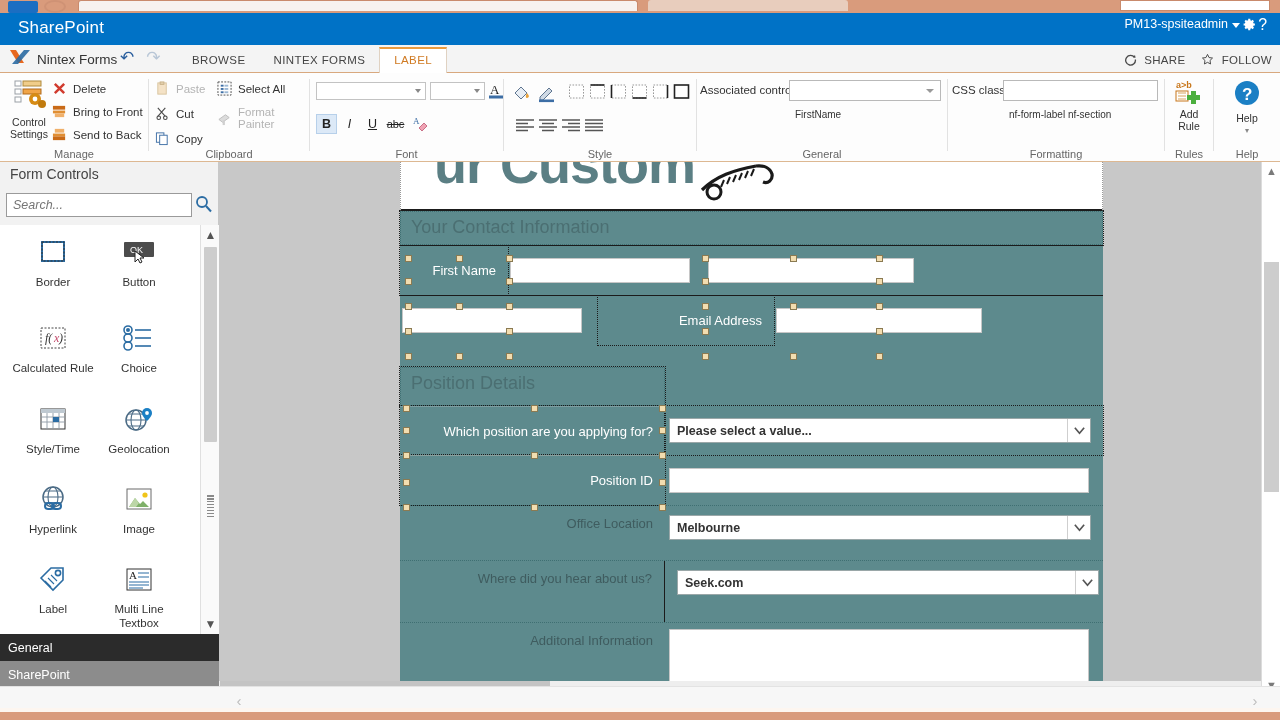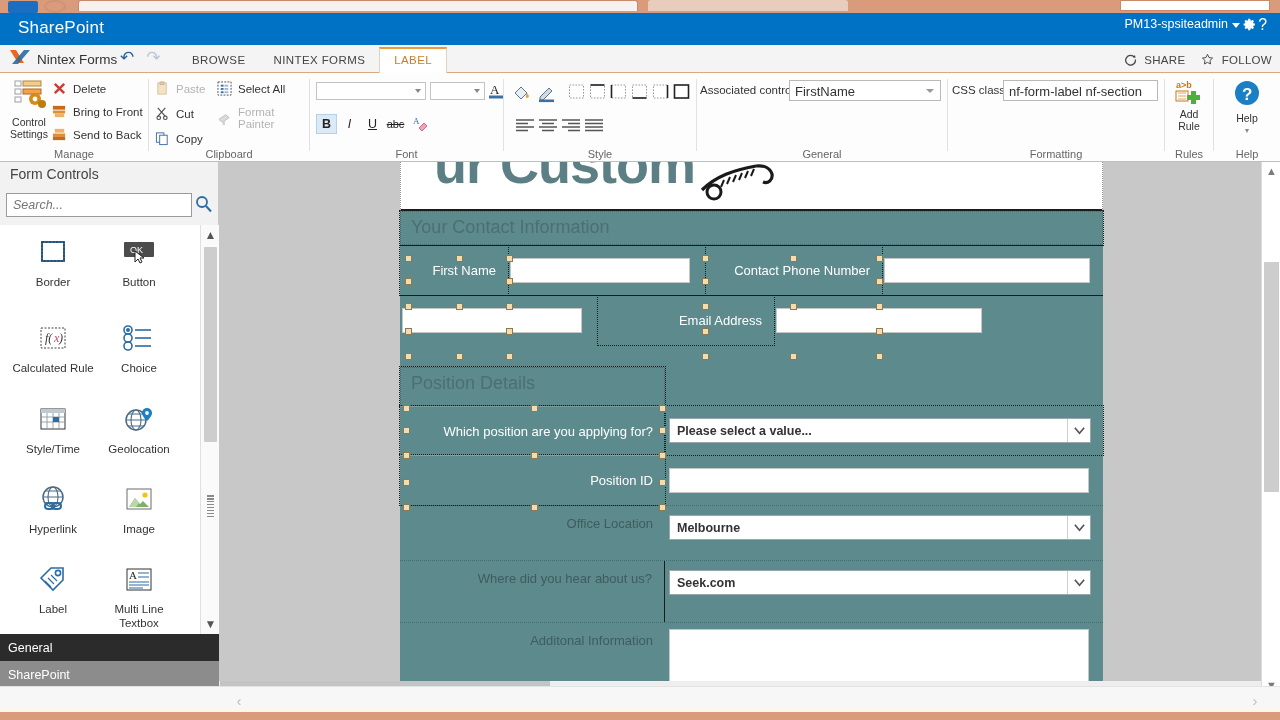--- a/index.html
+++ b/index.html
@@ -75,21 +75,21 @@
 
   
   #g-general { left:697px; width:250px; }
   #g-general .lbl { position:absolute; left:3px; top:11px; font-size:11.5px; color:#333;}
   #assoc-combo { position:absolute; left:92px; top:7px; width:152px; height:21px; background:#fff; border:1px solid #b9b9b9;}
 
   
   #g-format { left:948px; width:216px; }
   #g-format .lbl { position:absolute; left:4px; top:11px; font-size:11.5px; color:#333;}
   #css-input { position:absolute; left:55px; top:7px; width:155px; height:21px; background:#fff; border:1px solid #b9b9b9;}
-  .txtval { font-size:13px; color:#333; padding:3px 5px; white-space:nowrap; overflow:hidden;}
+  .txtval { font-size:10px; color:#333; padding:3px 5px; white-space:nowrap; overflow:hidden;margin-top:25px;}
 
   
   #g-rules { left:1165px; width:48px; }
   #g-help  { left:1214px; width:66px; }
   .bigbtn { position:absolute; top:6px; left:0; width:100%; text-align:center; cursor:pointer;}
   .bigbtn .bl { font-size:10.5px; color:#333; line-height:11.5px; display:block; }
 
   
   #left-panel { position:absolute; left:0; top:162px; width:219px; height:472px; background:#f2f2f2; border-right:1px solid #c8c8c8;}
   #fc-title { position:absolute; left:10px; top:4px; font-size:14px; color:#444;}
@@ -662,23 +662,20 @@
         <div class="st">Your Contact Information</div>
       </div>
 
       <div class="row" style="height:50px; border-top:1px solid #1b1b1b;">
         <div class="cell-lbl selected" style="width:108px;">
           <div class="tx lbl-white">First Name</div>
         </div>
         <div class="cell-ctl" style="width:198px;">
           <div class="tbox" style="width:180px; margin-left:2px;"></div>
         </div>
-        <div class="cell-lbl selected" style="width:176px;">
-          <div class="tx lbl-white">Contact Phone Number</div>
-        </div>
         <div class="cell-ctl" style="width:221px;">
           <div class="tbox" style="width:206px; margin-left:2px;"></div>
         </div>
       </div>
 
       <div class="row" style="height:50px; border-top:1px solid #1b1b1b;">
         <div class="cell-ctl" style="width:198px;">
           <div class="tbox" style="width:180px; margin-left:2px;"></div>
         </div>
         <div class="cell-lbl selected" style="width:176px;">
@@ -764,21 +761,21 @@
             </span>
           </div>
         </div>
       </div>
 
       <div class="row" style="height:62px; border-top:1px dotted #3f6f72;">
         <div class="cell-lbl" style="width:265px; align-items:flex-start; padding-top:10px; border-right:1px solid #1b1b1b;">
           <div class="tx lbl-dark">Where did you hear about us?</div>
         </div>
         <div class="cell-ctl" style="width:437px; align-items:flex-start; padding-top:9px;">
-          <div class="sel" style="width:422px; margin-left:4px;">
+          <div class="sel" style="width:422px; margin-left:12px;">
             <span class="sv">Seek.com</span>
             <span class="sarrow">
               <svg width="13" height="13" viewBox="0 0 14 14">
                   <path d="M2 4l5 6 5-6" fill="none" stroke="#555" stroke-width="1.8"></path>
                 </svg>
             </span>
           </div>
         </div>
       </div>
 

